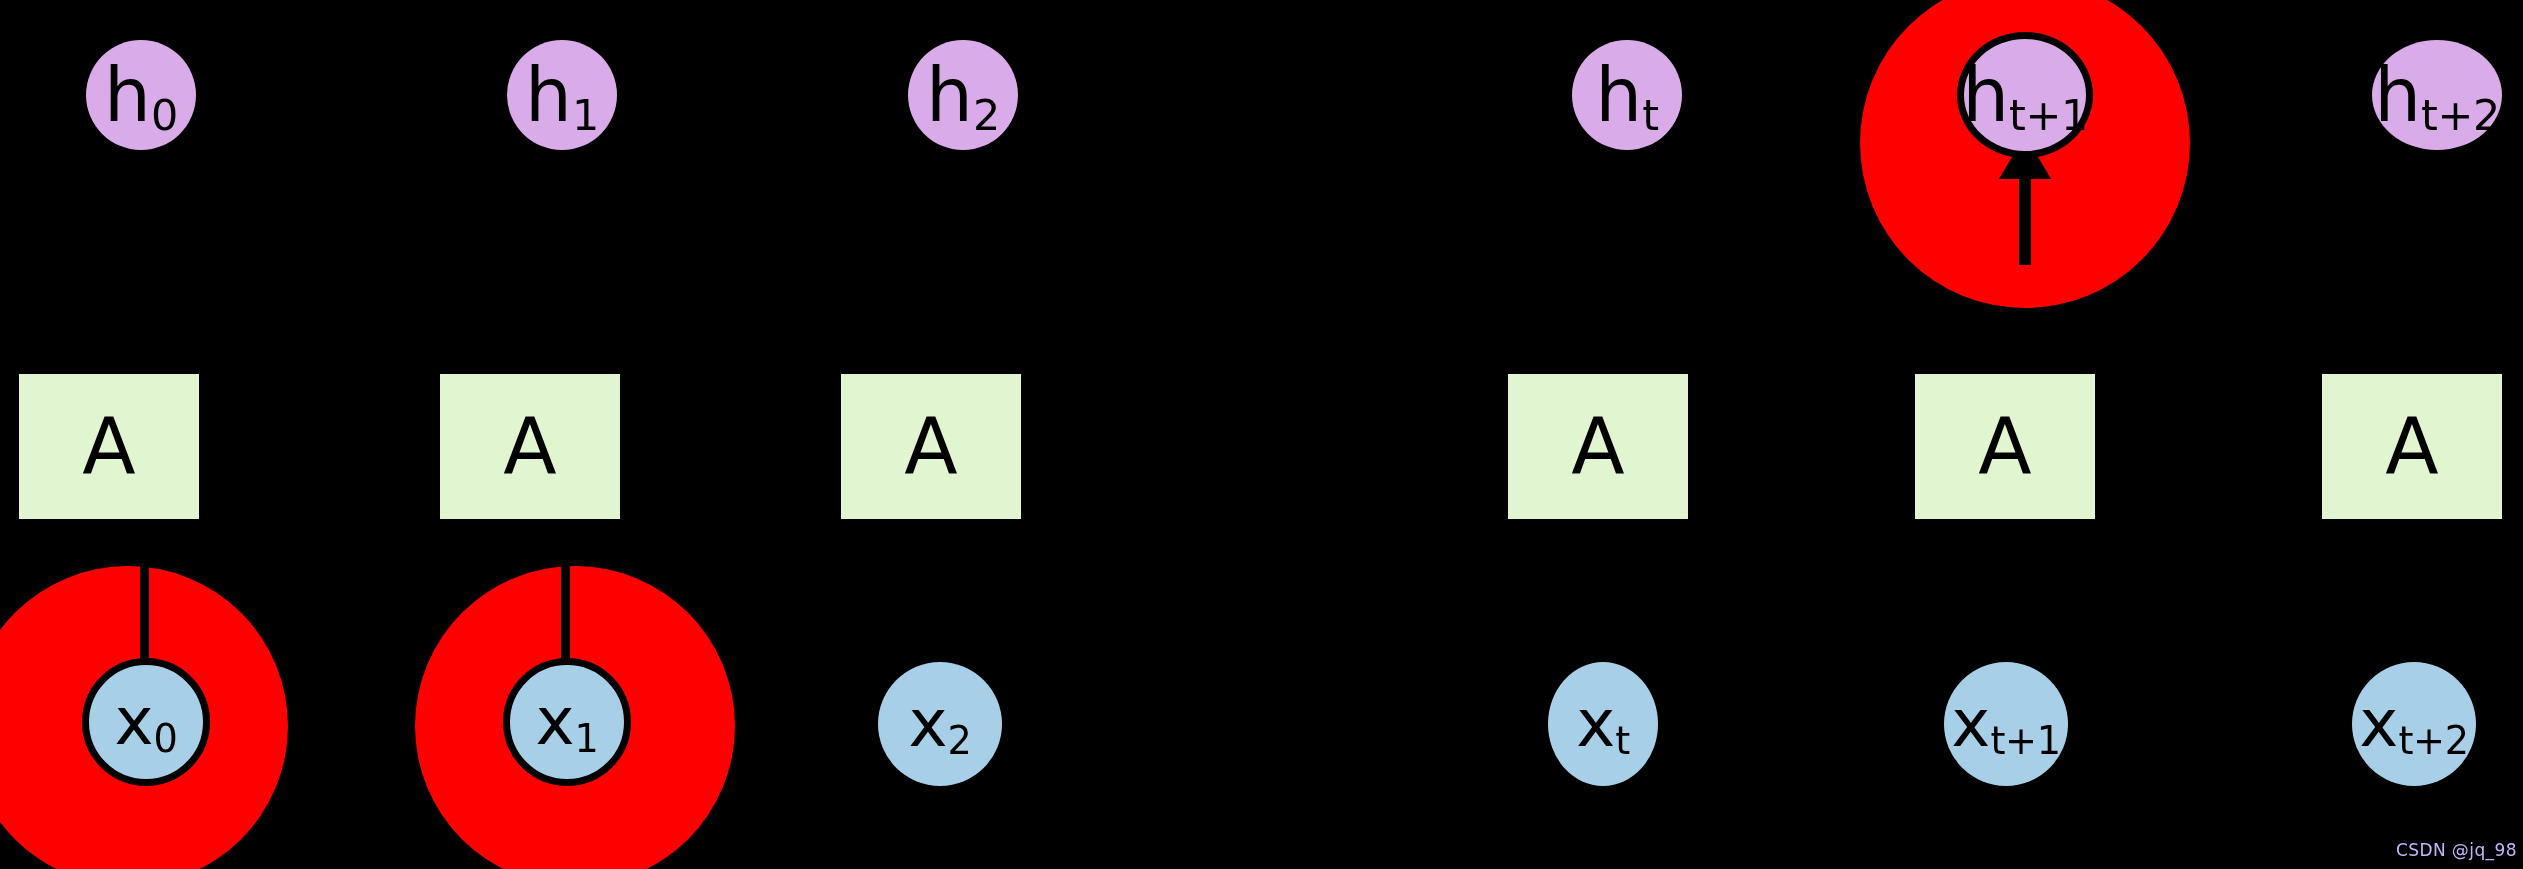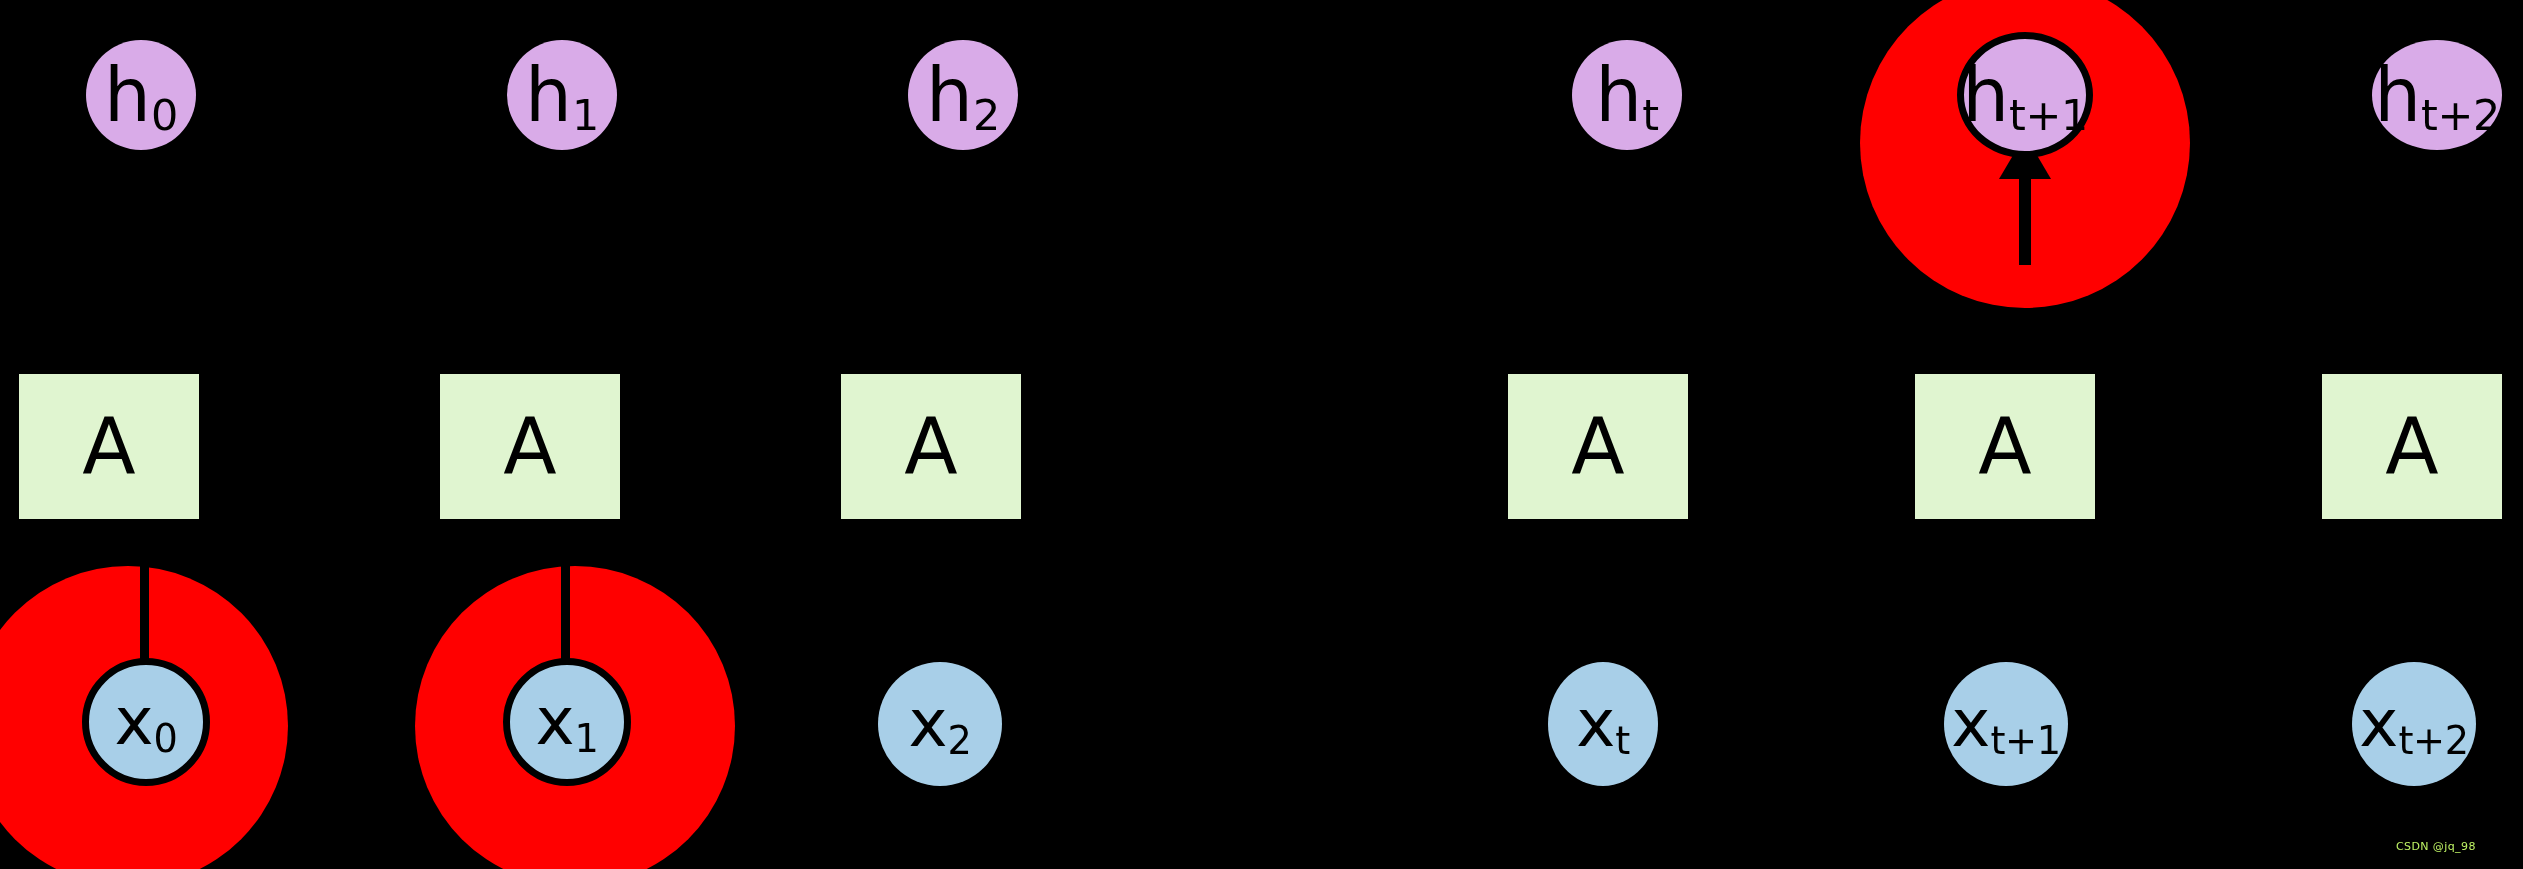--- a/index.html
+++ b/index.html
@@ -119,22 +119,22 @@
   }
   .cell-box .lbl {
     color: #000000;
     font-size: 78px;
     line-height: 1;
   }
 
   
   .watermark {
     position: absolute;
-    color: #bef264;
-    font-size: 11px;
+    color: #c4b5fd;
+    font-size: 17px;
     font-family: "DejaVu Sans", sans-serif;
     letter-spacing: 0.4px;
     z-index: 5;
     white-space: nowrap;
   }
 </style>
 </head>
 <body>
 
 <div id="stage">

